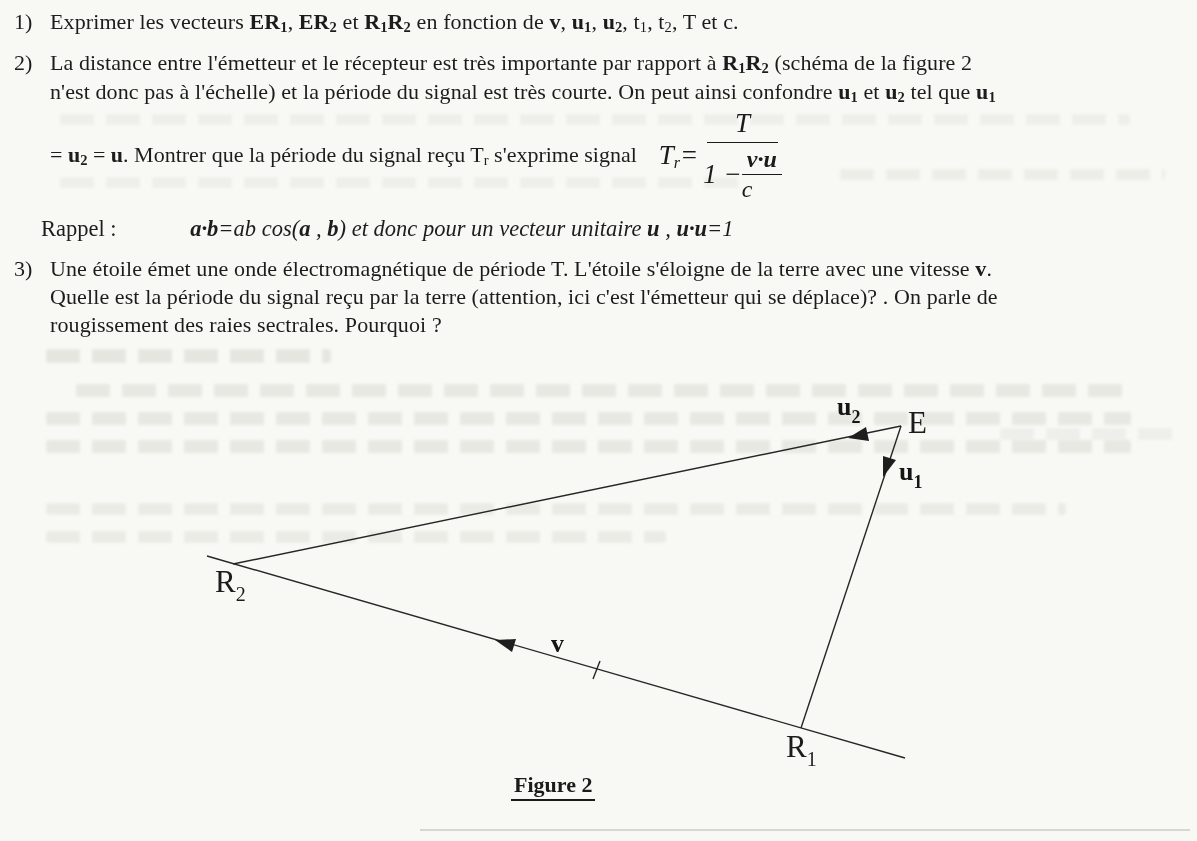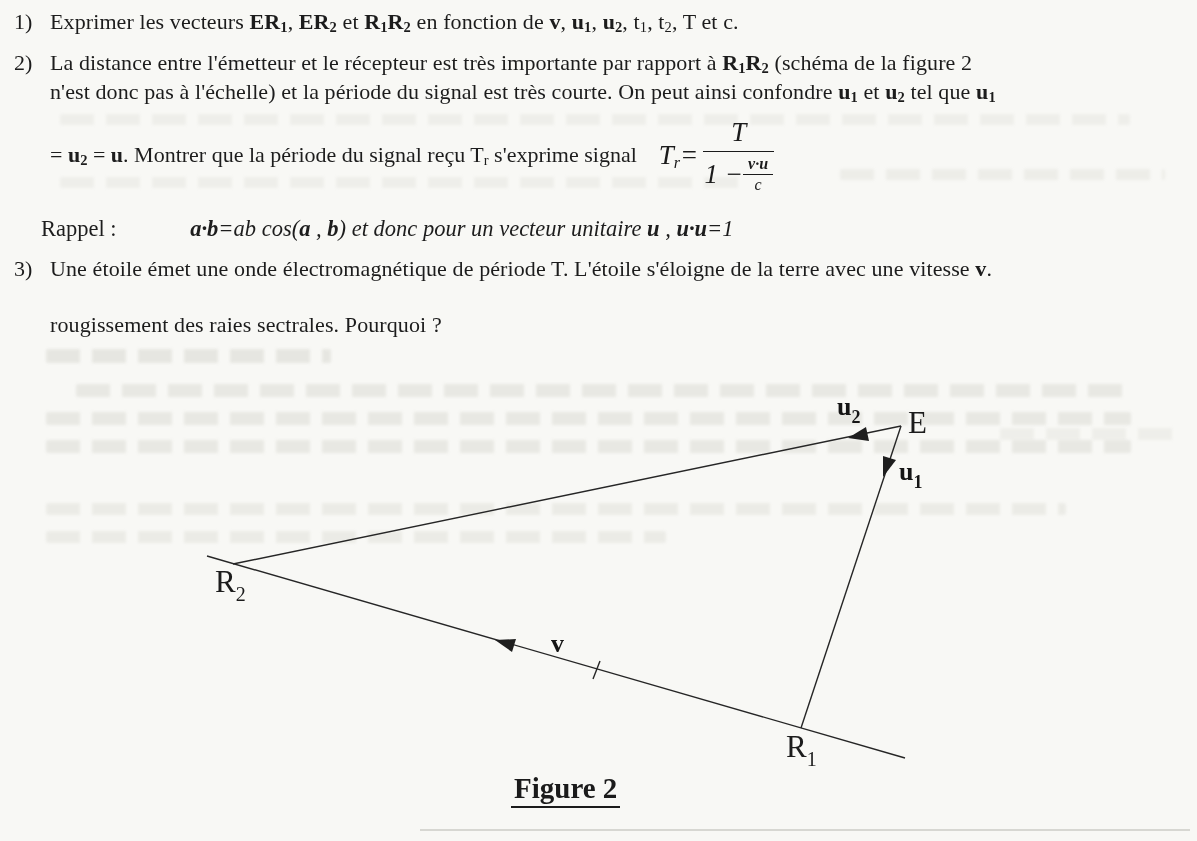--- a/index.html
+++ b/index.html
@@ -28,39 +28,39 @@
 
   .formula{
     display:inline-flex;align-items:center;
     font-style:italic;font-size:27px;margin-left:22px;color:#1b1b1b;
   }
   .formula .lhs{white-space:nowrap;}
   .formula .lhs sub{font-size:60%;}
   .frac{display:inline-flex;flex-direction:column;align-items:center;margin-left:5px;}
   .frac .fnum{border-bottom:1.6px solid #1b1b1b;padding:0 28px 3px;text-align:center;}
   .frac .fden{display:inline-flex;align-items:center;padding-top:3px;white-space:nowrap;}
-  .frac-inner{display:inline-flex;flex-direction:column;align-items:center;font-size:16px;}
+  .frac-inner{display:inline-flex;flex-direction:column;font-size:24px;}
   .frac-inner .fnum2{border-bottom:1.5px solid #1b1b1b;padding:0 5px 1px;font-weight:bold;}
   .frac-inner .fden2{padding-top:1px;}
 
   .rappel{position:absolute;top:216px;left:41px;font-size:22.5px;}
   .rappel .rlabel{margin-right:68px;}
 
   
   svg.fig{position:absolute;left:0;top:0;width:1197px;height:841px;}
   .fline{stroke:#262626;stroke-width:1.4;fill:none;}
   .fhead{fill:#1e1e1e;stroke:none;}
   .flabel{font-family:"Liberation Serif",serif;font-size:31px;fill:#1c1c1c;}
   .flabel-bold{font-family:"Liberation Serif",serif;font-size:26px;font-weight:bold;fill:#151515;}
   .fsub{font-size:20px;}
   .fsub-sm{font-size:18px;}
 
   .fig-caption{
     position:absolute;top:772px;left:511px;
-    font-size:29px;font-weight:bold;color:#1b1b1b;
+    font-size:22px;font-weight:bold;color:#1b1b1b;
     border-bottom:2.5px solid #1b1b1b;padding:0 3px 1px 3px;
   }
 
   
   .ghost{
     position:absolute;height:13px;border-radius:2px;
     filter:blur(1.6px);opacity:.5;
     background:repeating-linear-gradient(90deg,#d9d9d2 0px,#d9d9d2 34px,rgba(0,0,0,0) 34px,rgba(0,0,0,0) 46px);
   }
   .scanline{position:absolute;top:829px;left:420px;width:770px;height:2px;background:#d3d3ce;opacity:.9;}
@@ -109,21 +109,21 @@
     </span>
   </div>
 
   <div class="rappel">
     <span class="rlabel">Rappel :</span>
     <span><span style="font-weight: bold; font-style: italic;">a·b</span><span style="font-style: italic;">=</span><span style="font-style: italic;">ab</span><span style="font-style: italic;"> cos</span><span style="font-style: italic;">(</span><span style="font-weight: bold; font-style: italic;">a</span><span style="font-style: italic;"> , </span><span style="font-weight: bold; font-style: italic;">b</span><span style="font-style: italic;">)</span><span style="font-style: italic;">  et donc </span><span style="font-style: italic;">pour un vecteur unitaire </span><span style="font-weight: bold; font-style: italic;">u</span><span style="font-style: italic;"> ,  </span><span style="font-weight: bold; font-style: italic;">u·u</span><span style="font-style: italic;">=1</span></span>
   </div>
 
   <div class="para numbered" style="top:255px;left:14px;width:1155px;line-height:28px;">
     <span class="item-num">3)</span>
-    <span><span>Une étoile émet une onde électromagnétique de période T. L'étoile s'éloigne de la terre avec une vitesse </span><span style="font-weight: bold;">v</span><span>.</span><br><br><span>rougissement des raies sectrales. Pourquoi ?</span></span>
+    <span><span>Une étoile émet une onde électromagnétique de période T. L'étoile s'éloigne de la terre avec une vitesse </span><span style="font-weight: bold;">v</span><span>.</span><br><span>Quelle est la période du signal reçu par la terre (attention, ici c'est l'émetteur qui se déplace)? . On parle de</span><br><span>rougissement des raies sectrales. Pourquoi ?</span></span>
   </div>
 
   <svg class="fig" viewBox="0 0 1197 841">
 
     <line class="fline" x1="233" y1="564" x2="901" y2="426"></line>
     <line class="fline" x1="207" y1="556" x2="905" y2="758"></line>
     <line class="fline" x1="901" y1="426" x2="801" y2="728"></line>
 
     <polygon class="fhead" points="848,438 866,427 869,441"></polygon>
     <polygon class="fhead" points="883,477 883,456 896,460"></polygon>

